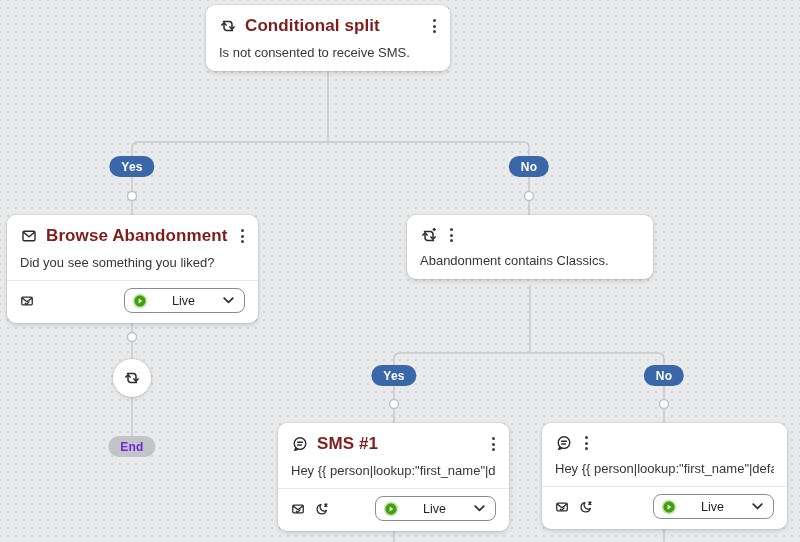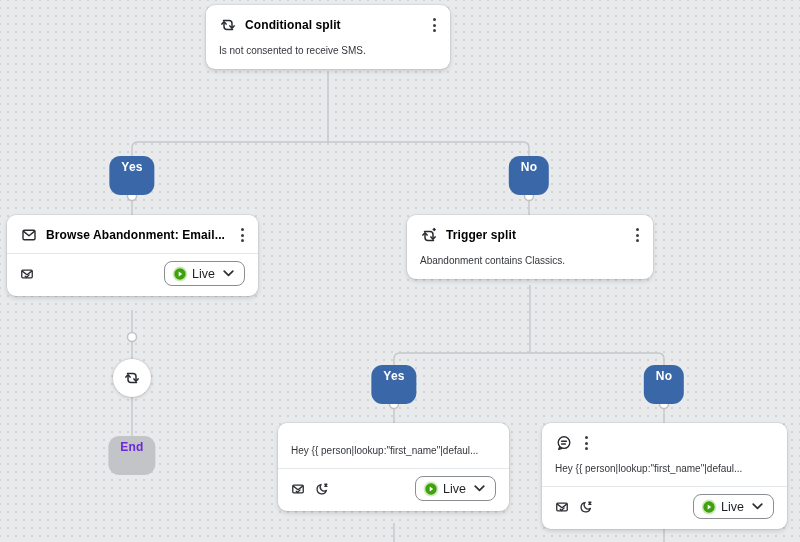--- a/index.html
+++ b/index.html
@@ -24,57 +24,57 @@
     position:absolute;z-index:3;
     background:#ffffff;border-radius:9px;
     box-shadow:0 0 0 1px rgba(0,0,0,0.05), 0 2px 5px rgba(0,0,0,0.14);
     padding:11px 13px 10px 13px;
     box-sizing:border-box;
   }
   .card-head{display:flex;align-items:center;gap:9px;min-width:0;}
   .nicon{display:flex;align-items:center;justify-content:center;width:17px;height:17px;flex:0 0 auto;color:#282b30;}
   .ntitle{
     flex:1 1 auto;min-width:0;
-    font-size:12px;font-weight:700;color:#000000;
+    font-size:17px;font-weight:700;color:#7f1d1d;
     white-space:nowrap;overflow:hidden;
     letter-spacing:.1px;
   }
   .kebab{
     flex:0 0 auto;border:0;background:transparent;cursor:pointer;
     display:flex;flex-direction:column;align-items:center;gap:2.5px;
     padding:2px 4px;margin-right:-3px;
   }
   .kebab i{width:3px;height:3px;border-radius:50%;background:#3a3e44;display:block;}
   .ndesc{
     margin-top:9px;
-    font-size:10px;color:#33363b;line-height:16px;
+    font-size:13px;color:#33363b;line-height:16px;
     white-space:nowrap;overflow:hidden;
   }
   .nfoot{
     margin:9px -13px 0 -13px;
     padding:7px 13px 0 13px;
     border-top:1px solid #e6e7e9;
     display:flex;align-items:center;justify-content:space-between;
   }
   .foot-icons{display:flex;align-items:center;gap:10px;color:#2c2f34;}
   .foot-icons span{display:flex;align-items:center;}
   .live-select{
-    display:flex;align-items:center;gap:4px;
+    display:flex;align-items:center;gap:24px;
     background:#ffffff;border:1px solid #8a8e93;border-radius:8px;
     padding:3px 10px 3px 7px;height:25px;box-sizing:border-box;
     cursor:pointer;font-family:inherit;
   }
   .live-label{font-size:12.5px;color:#1d2025;}
   .chev{display:flex;align-items:center;margin-left:4px;}
 
   .pill{
     position:absolute;z-index:4;transform:translateX(-50%);
     background:#3a67a8;color:#ffffff;
     font-size:12px;font-weight:700;line-height:1;
-    padding:5px 12px 22px 12px;border-radius:11px;
+    padding:5px 12px 4px 12px;border-radius:11px;
     letter-spacing:.2px;
   }
   .pill.end{background:#c2c4c8;color:#6d28d9;}
 
   .split-node{
     position:absolute;z-index:3;
     width:38px;height:38px;border-radius:50%;
     background:#ffffff;
     box-shadow:0 0 0 1px rgba(0,0,0,0.05), 0 1px 4px rgba(0,0,0,0.15);
     display:flex;align-items:center;justify-content:center;
@@ -139,20 +139,21 @@
           <path d="M2.6 4.4 L8 8.8 L13.4 4.4"></path>
         </svg>
       </span>
       <span class="ntitle">Browse Abandonment: Email...</span>
       <button class="kebab">
           <i></i>
           <i></i>
           <i></i>
         </button>
     </div>
+    <div class="ndesc">Did you see something you liked?</div>
     <div class="nfoot">
       <div class="foot-icons">
         <span>
           <svg width="14" height="14" viewBox="0 0 16 16" fill="none" stroke="currentColor" stroke-width="1.5" stroke-linecap="round" stroke-linejoin="round">
             <rect x="2" y="3.5" width="12" height="9" rx="1.3"></rect>
             <path d="M2.6 4.7 L8 8.8 L13.4 4.7"></path>
             <path d="M6 10.6 L7.4 12 L10.4 9"></path>
           </svg>
         </span>
       </div>
@@ -178,21 +179,20 @@
     <div class="card-head">
       <span class="nicon">
         <svg width="16" height="16" viewBox="0 0 16 16" fill="none" stroke="currentColor" stroke-width="1.5" stroke-linecap="round" stroke-linejoin="round">
           <path d="M3.5 4.5 H9 Q12 4.5 12 7.5 V11.5"></path>
           <path d="M9.9 9.9 L12 12.2 L14.1 9.9"></path>
           <path d="M12.5 13.5 H7 Q4 13.5 4 10.5 V6.5"></path>
           <path d="M1.9 8.1 L4 5.8 L6.1 8.1"></path>
           <path d="M13.2 1.4 V3.4 M12.2 2.4 H14.2"></path>
         </svg>
       </span>
-      <span class="ntitle">Trigger split</span>
       <button class="kebab">
           <i></i>
           <i></i>
           <i></i>
         </button>
     </div>
     <div class="ndesc">Abandonment contains Classics.</div>
   </div>
 
   <div class="split-node" style="left:113px;top:359px;">
@@ -204,20 +204,35 @@
         <path d="M1.9 7.1 L4 4.8 L6.1 7.1"></path>
       </svg>
     </span>
   </div>
   <div class="pill end" style="left:132px;top:436px;">End</div>
 
   <div class="pill" style="left:394px;top:365px;">Yes</div>
   <div class="pill" style="left:664px;top:365px;">No</div>
 
   <div class="card card-sms1">
+    <div class="card-head">
+      <span class="nicon">
+        <svg width="16" height="16" viewBox="0 0 16 16" fill="none" stroke="currentColor" stroke-width="1.4" stroke-linecap="round" stroke-linejoin="round">
+          <circle cx="8" cy="7.6" r="5.8"></circle>
+          <path d="M5.6 6.2 H10.4 M5.6 9 H9.4"></path>
+          <path d="M3.6 12.2 L2.7 14.4 L5.4 13.5"></path>
+        </svg>
+      </span>
+      <span class="ntitle">SMS #1</span>
+      <button class="kebab">
+          <i></i>
+          <i></i>
+          <i></i>
+        </button>
+    </div>
     <div class="ndesc">Hey {{ person|lookup:"first_name"|defaul...</div>
     <div class="nfoot">
       <div class="foot-icons">
         <span>
           <svg width="14" height="14" viewBox="0 0 16 16" fill="none" stroke="currentColor" stroke-width="1.5" stroke-linecap="round" stroke-linejoin="round">
             <rect x="2" y="3.5" width="12" height="9" rx="1.3"></rect>
             <path d="M2.6 4.7 L8 8.8 L13.4 4.7"></path>
             <path d="M6 10.6 L7.4 12 L10.4 9"></path>
           </svg>
         </span>

